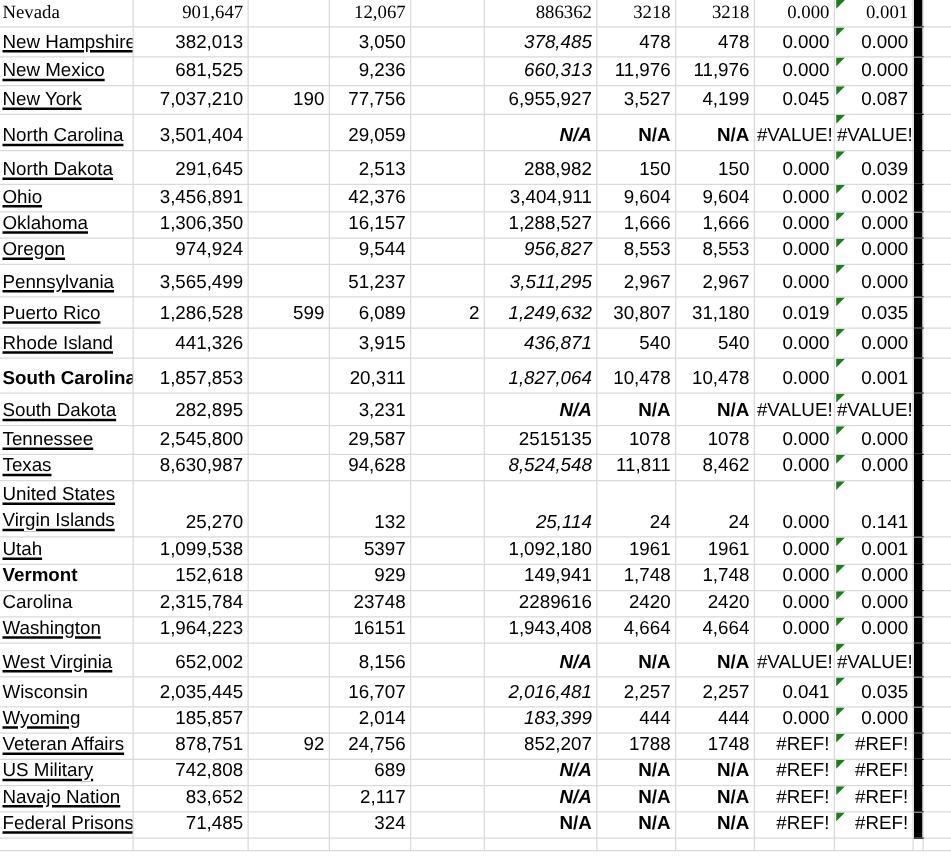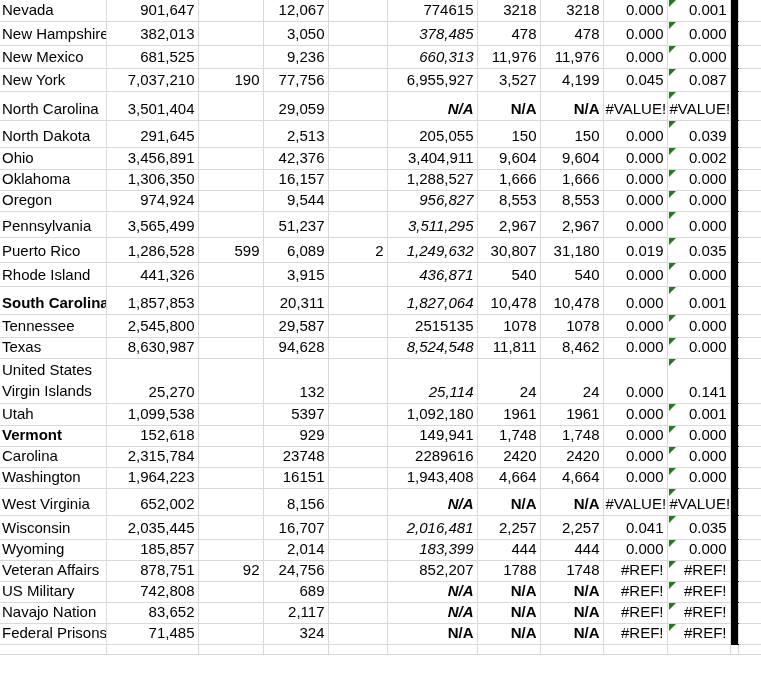--- a/index.html
+++ b/index.html
@@ -14,21 +14,21 @@
     border-bottom:1px solid #d9d9d9;
     vertical-align:bottom;
     padding:0 3px 2px 2px;
     overflow:hidden;
     white-space:nowrap;
     line-height:18px;
     box-sizing:border-box;
   }
   td.state{text-align:left;}
   td.num{text-align:right;}
-  .u{text-decoration-thickness:1.5px;text-underline-offset:2px;text-align:center;}
+  .u{text-decoration:underline;text-decoration-thickness:1.5px;text-underline-offset:2px;text-align:center;}
   .b{font-weight:bold;}
   .i{font-style:italic;}
   .bi{font-weight:bold;font-style:italic;}
   .wrap{white-space:normal;line-height:21px;}
   td.black{background:#000;border-bottom-color:#000;}
   td.tri{position:relative;}
   td.tri::before{
     content:"";position:absolute;top:0;left:1px;width:0;height:0;
     border-top:7px solid #1E7B1E;border-right:7px solid transparent;
   }
@@ -45,27 +45,27 @@
       <col style="width:59px">
       <col style="width:90px">
     <col style="width:63px">
       <col style="width:63px">
       <col style="width:64px">
     <col style="width:63px">
       <col style="width:8px">
       <col style="width:23px">
   </colgroup>
   <tbody id="rows">
-      <tr style="height: 21px;">
+      <tr style="height: 21px; font-family: Liberation Serif, serif;">
         <td class="state"><span>Nevada</span></td>
         <td class="num">901,647</td>
         <td class="num"></td>
         <td class="num">12,067</td>
         <td class="num"></td>
-        <td class="num">774615</td>
+        <td class="num">886362</td>
         <td class="num">3218</td>
         <td class="num">3218</td>
         <td class="num">0.000</td>
         <td class="num tri">0.001</td>
         <td class="black"></td>
         <td></td>
       </tr>
       <tr style="height: 24px;">
         <td class="state"><span class="u">New Hampshire</span></td>
         <td class="num">382,013</td>
@@ -121,21 +121,21 @@
         <td class="num tri">#VALUE!</td>
         <td class="black"></td>
         <td></td>
       </tr>
       <tr style="height: 27px;">
         <td class="state"><span class="u">North Dakota</span></td>
         <td class="num">291,645</td>
         <td class="num"></td>
         <td class="num">2,513</td>
         <td class="num"></td>
-        <td class="num">205,055</td>
+        <td class="num">288,982</td>
         <td class="num">150</td>
         <td class="num">150</td>
         <td class="num">0.000</td>
         <td class="num tri">0.039</td>
         <td class="black"></td>
         <td></td>
       </tr>
       <tr style="height: 22px;">
         <td class="state"><span class="u">Ohio</span></td>
         <td class="num">3,456,891</td>
@@ -227,20 +227,34 @@
         <td class="num">20,311</td>
         <td class="num"></td>
         <td class="num i">1,827,064</td>
         <td class="num">10,478</td>
         <td class="num">10,478</td>
         <td class="num">0.000</td>
         <td class="num tri">0.001</td>
         <td class="black"></td>
         <td></td>
       </tr>
+      <tr style="height: 26px;">
+        <td class="state"><span class="u">South Dakota</span></td>
+        <td class="num">282,895</td>
+        <td class="num"></td>
+        <td class="num">3,231</td>
+        <td class="num"></td>
+        <td class="num bi">N/A</td>
+        <td class="num b">N/A</td>
+        <td class="num b">N/A</td>
+        <td class="num">#VALUE!</td>
+        <td class="num tri">#VALUE!</td>
+        <td class="black"></td>
+        <td></td>
+      </tr>
       <tr style="height: 23px;">
         <td class="state"><span class="u">Tennessee</span></td>
         <td class="num">2,545,800</td>
         <td class="num"></td>
         <td class="num">29,587</td>
         <td class="num"></td>
         <td class="num">2515135</td>
         <td class="num">1078</td>
         <td class="num">1078</td>
         <td class="num">0.000</td>

